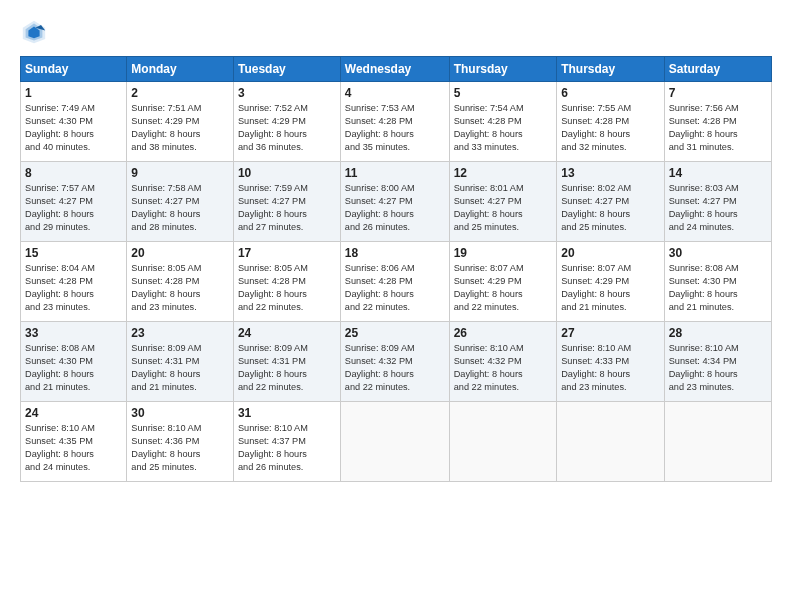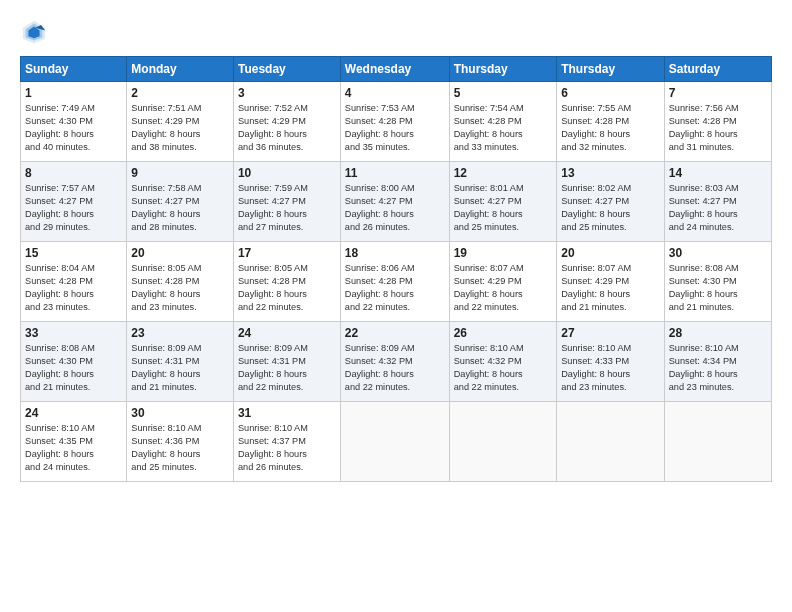--- a/index.html
+++ b/index.html
@@ -236,21 +236,21 @@
           </td>
           <td>
             <span class="day-num">23</span>
             <div class="day-info">Sunrise: 8:09 AM<br>Sunset: 4:31 PM<br>Daylight: 8 hours<br>and 21 minutes.</div>
           </td>
           <td>
             <span class="day-num">24</span>
             <div class="day-info">Sunrise: 8:09 AM<br>Sunset: 4:31 PM<br>Daylight: 8 hours<br>and 22 minutes.</div>
           </td>
           <td>
-            <span class="day-num">22</span>
+            <span class="day-num">25</span>
             <div class="day-info">Sunrise: 8:09 AM<br>Sunset: 4:32 PM<br>Daylight: 8 hours<br>and 22 minutes.</div>
           </td>
           <td>
             <span class="day-num">26</span>
             <div class="day-info">Sunrise: 8:10 AM<br>Sunset: 4:32 PM<br>Daylight: 8 hours<br>and 22 minutes.</div>
           </td>
           <td>
             <span class="day-num">27</span>
             <div class="day-info">Sunrise: 8:10 AM<br>Sunset: 4:33 PM<br>Daylight: 8 hours<br>and 23 minutes.</div>
           </td>

